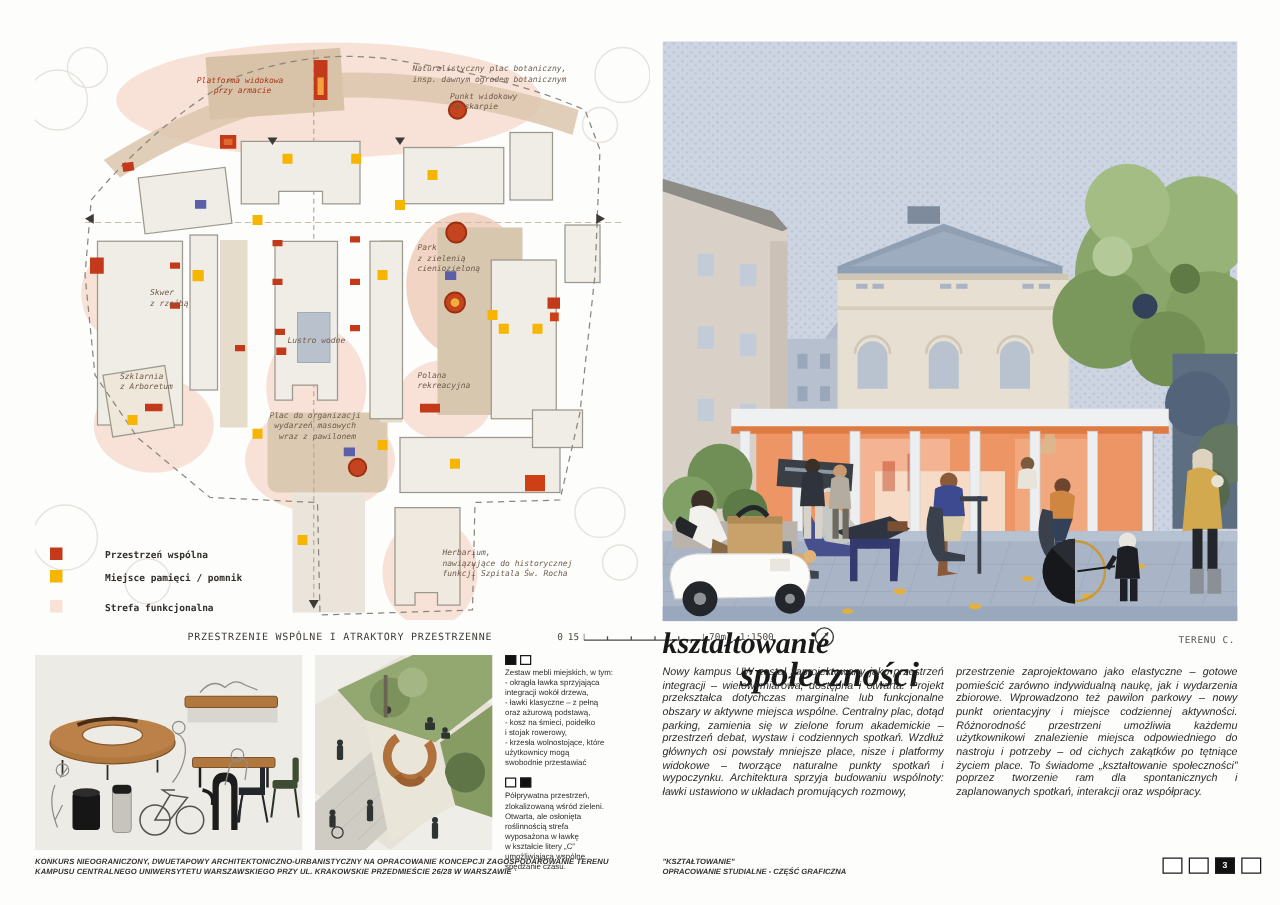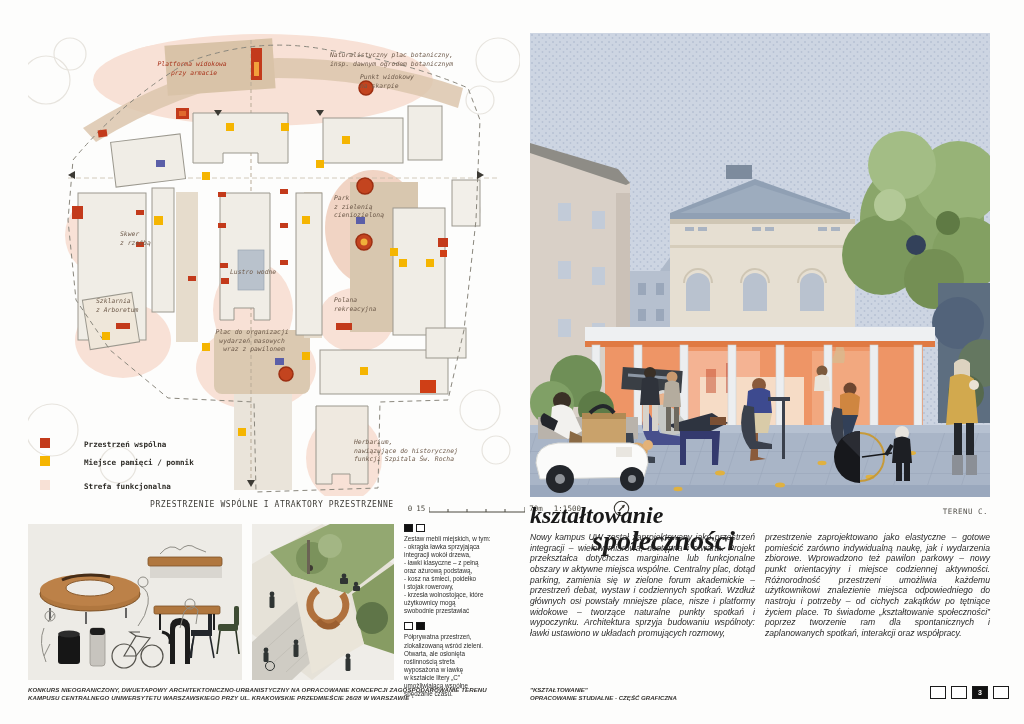--- a/index.html
+++ b/index.html
@@ -1,21 +1,21 @@
 <!DOCTYPE html>
 <html><head>
 <meta charset="utf-8">
 <style>
   * { margin:0; padding:0; box-sizing:border-box; }
   html,body { width:1024px; height:724px; background:#ffffff; font-family:"Liberation Sans", sans-serif; overflow:hidden; }
   .page { position:relative; width:1024px; height:724px; background:#fdfdfc; }
 
   
   .plan-wrap { position:absolute; left:28px; top:10px; width:492px; height:486px; }
-  .plan-caption-row { position:absolute; left:28px; top:500px; width:492px; height:18px; display:flex; align-items:flex-start; }
+  .plan-caption-row { position:absolute; left:28px; top:500px; width:492px; height:18px; display:flex; align-items:center;gap:38px; }
   .plan-caption { font-family:"DejaVu Sans Mono", monospace; font-size:8px; letter-spacing:.6px; color:#3e3c37; margin-left:122px; white-space:nowrap; }
   .scalebar { display:flex; align-items:center; margin-left:14px; font-family:"DejaVu Sans Mono", monospace; font-size:7.5px; color:#4a483f; gap:4px; }
   .scalebar svg { display:block; }
   .north { margin-left:28px; }
 
   
   .illu-wrap { position:absolute; left:530px; top:33px; width:460px; height:464px; }
   .view-tag { position:absolute; left:860px; top:507px; width:128px; text-align:right; font-family:"DejaVu Sans Mono", monospace; font-size:7.5px; color:#55534d; letter-spacing:.5px; }
   .board-title { position:absolute; left:530px; top:503px; width:330px; font-family:"Liberation Serif", serif; font-style:italic; font-weight:bold; color:#191919; line-height:1.02; }
   .board-title .t1 { font-size:24px; display:block; }

